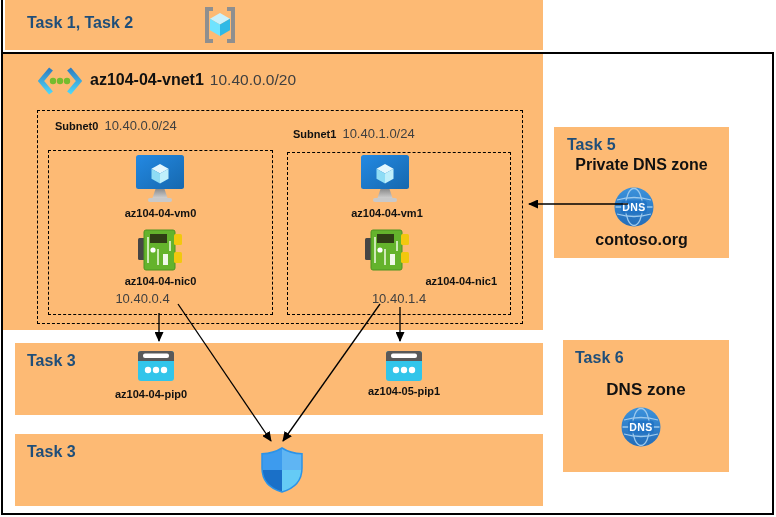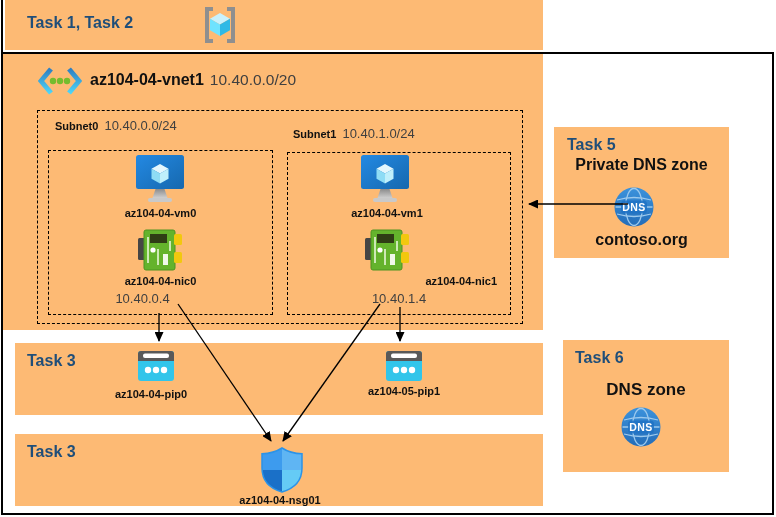--- a/index.html
+++ b/index.html
@@ -192,21 +192,20 @@
       </defs>
       <g clip-path="url(#shc)">
         <rect x="0" y="0" width="21" height="23" fill="#3d9bee"></rect>
         <rect x="21" y="0" width="21" height="23" fill="#5fb5f3"></rect>
         <rect x="0" y="23" width="21" height="23" fill="#1a70c8"></rect>
         <rect x="21" y="23" width="21" height="23" fill="#65cbf5"></rect>
       </g>
       <path d="M21,1 C26.5,4.6 33.5,6.6 41,6.8 V21 C41,34 33,41.5 21,45 C9,41.5 1,34 1,21 V6.8 C8.5,6.6 15.5,4.6 21,1 Z" fill="none" stroke="#2b93e8" stroke-width="1.5"></path>
     </svg>
   </div>
-  <div class="abs name ctr" style="left:155px;top:60px;width:220px;">az104-04-nsg01</div>
 </div>
 
 <div class="abs band" style="left:554px;top:127px;width:175px;height:131px;text-decoration:underline;">
   <div class="abs task-label" style="left:13px;top:10px;">Task 5</div>
   <div class="abs name ctr" style="left:0;top:29px;width:175px;font-size:16px;">Private DNS zone</div>
   <div class="abs" style="left:60px;top:60px;width:40px;height:40px;">
     <svg width="40" height="40" viewBox="0 0 40 40">
       <defs>
         <linearGradient id="dng1" x1="0" y1="0" x2="0" y2="1">
           <stop offset="0" stop-color="#3b92dc"></stop>

